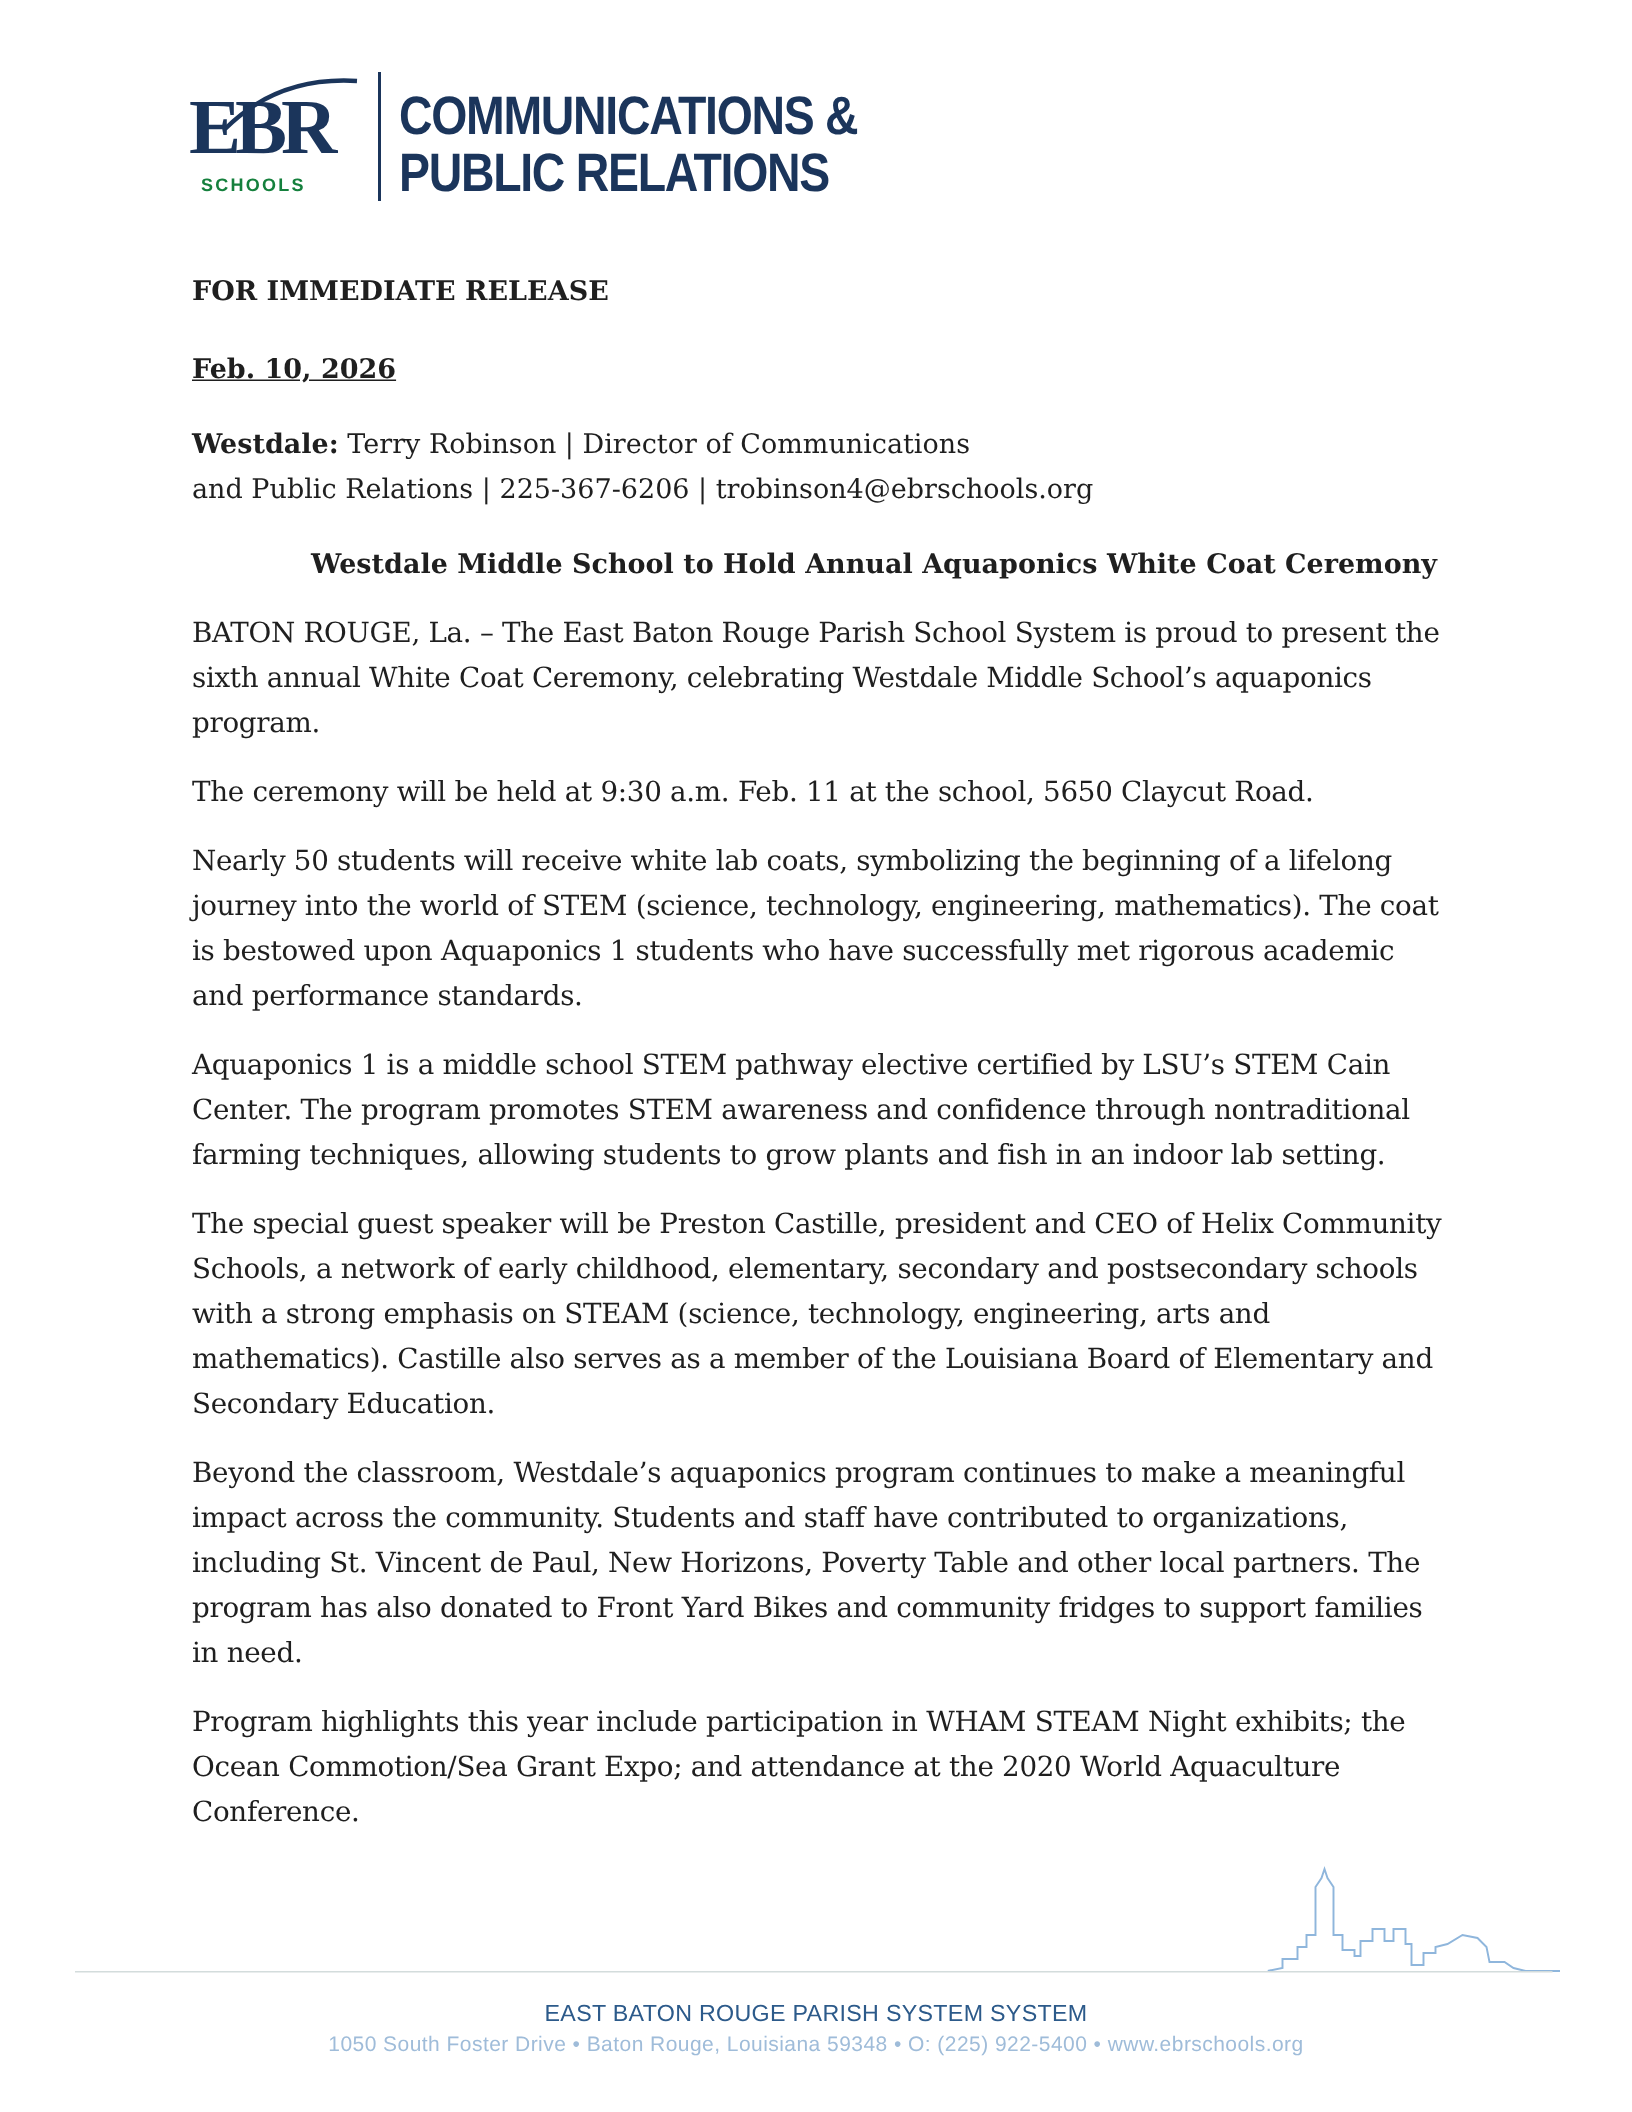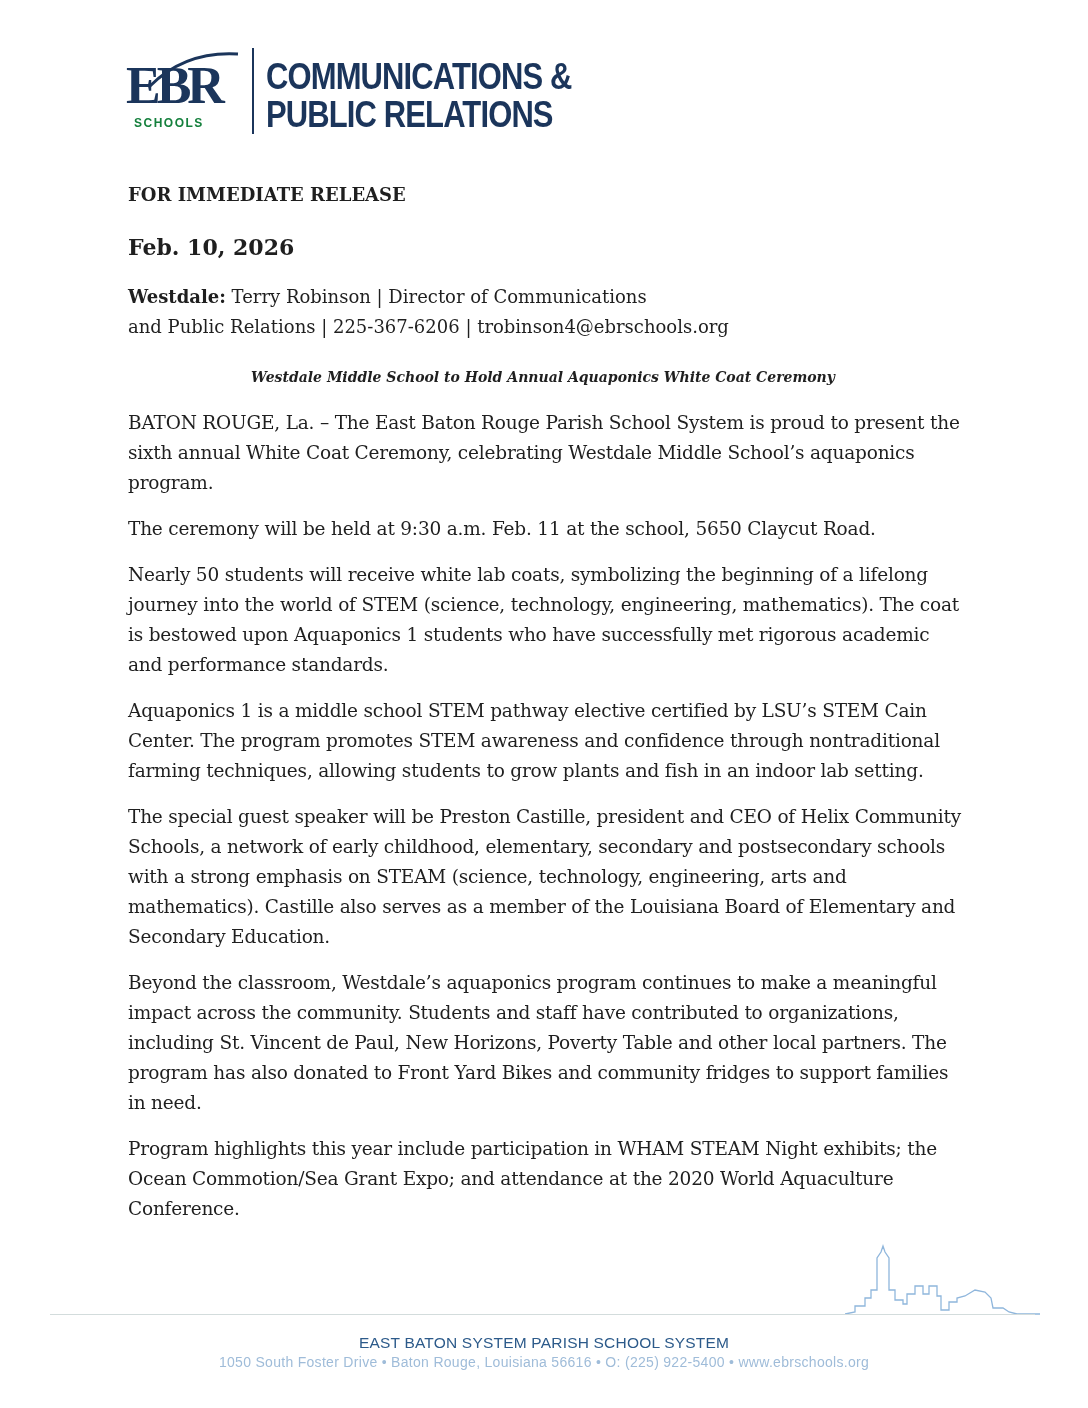--- a/index.html
+++ b/index.html
@@ -23,24 +23,24 @@
     .logo-divider { width: 2px; height: 86px; background: #1b355b; margin: 2px 12px 0 12px; }
     .dept-title {
       font-family: "Liberation Sans", sans-serif; font-weight: bold; color: #1b355b;
       font-size: 36px; line-height: 38px; letter-spacing: -1px; transform: scaleX(0.86); transform-origin: left top;
       margin-top: 8px;
     }
     .dept-title span { display: block; white-space: nowrap; }
 
     .content { position: absolute; left: 128px; top: 180px; width: 840px; font-size: 18.5px; line-height: 30px; }
     .release { font-weight: bold; font-size: 18px; margin: 0; }
-    .date { font-weight: bold; font-size: 22px; margin: 22px 0 0 0; }
+    .date { font-weight: bold; font-size: 18px; margin: 22px 0 0 0; text-decoration: underline; }
     .contact { margin: 20px 0 0 0; font-size: 18px; }
     .contact b { font-weight: bold; }
-    .headline { text-align: center; font-weight: bold; font-size: 14px; margin: 20px 0 0 0; width: 830px; font-style: italic; }
+    .headline { text-align: right; font-weight: bold; font-size: 18px; margin: 20px 0 0 0; width: 830px; }
     p.body { margin: 16px 0 0 0; font-size: 18.5px; letter-spacing: -0.2px; }
     p.body b { font-weight: normal; }
 
     .skyline { position: absolute; left: 845px; top: 1238px; width: 195px; height: 80px; }
     .footer-rule { position: absolute; left: 50px; top: 1314px; width: 985px; height: 1px; background: #d3dcdc; }
     .footer { position: absolute; left: 0; top: 1333px; width: 1088px; text-align: center; font-family: "Liberation Sans", sans-serif; }
     .footer-org { color: #2c5a8a; font-size: 15.5px; letter-spacing: 0.2px; line-height: 20px; }
     .footer-addr { color: #9fbcd9; font-size: 14px; line-height: 18px; letter-spacing: 0.3px; }
   </style>
 </head>
@@ -77,15 +77,15 @@
   <p class="body">Beyond the classroom, Westdale’s aquaponics program continues to make a meaningful impact across the community. Students and staff have contributed to organizations, including St. Vincent de Paul, New Horizons, Poverty Table and other local partners. The program has also donated to Front Yard Bikes and community fridges to support families in need.</p>
   <p class="body">Program highlights this year include participation in WHAM STEAM Night exhibits; the Ocean Commotion/Sea Grant Expo; and attendance at the 2020 World Aquaculture Conference.</p>
 </div>
 
 <svg class="skyline" viewBox="0 0 195 80" fill="none" stroke="#8fb6dc" stroke-width="1.3">
   <path d="M0 76 L10 74 L10 68 L20 68 L20 60 L26 60 L26 52 L32 52 L32 20 L36 14 L38 8 L40 14 L44 20 L44 52 L50 52 L50 62 L58 62 L58 66 L62 66 L62 56 L70 56 L70 48 L78 48 L78 56 L84 56 L84 48 L92 48 L92 58 L96 58 L96 72 L104 72 L104 64 L112 64 L112 60 L120 58 L130 52 L140 54 L146 60 L148 70 L158 70 L164 74 L172 76 L195 76"></path>
 </svg>
 
 <div class="footer-rule"></div>
 <div class="footer">
-  <div class="footer-org">EAST BATON SYSTEM PARISH SCHOOL SYSTEM</div>
-  <div class="footer-addr">1050 South Foster Drive • Baton Rouge, Louisiana 56616 • O: (225) 922-5400 • www.ebrschools.org</div>
+  <div class="footer-org">EAST BATON ROUGE PARISH SYSTEM SYSTEM</div>
+  <div class="footer-addr">1050 South Foster Drive • Baton Rouge, Louisiana 59348 • O: (225) 922-5400 • www.ebrschools.org</div>
 </div>
 
 </body></html>

